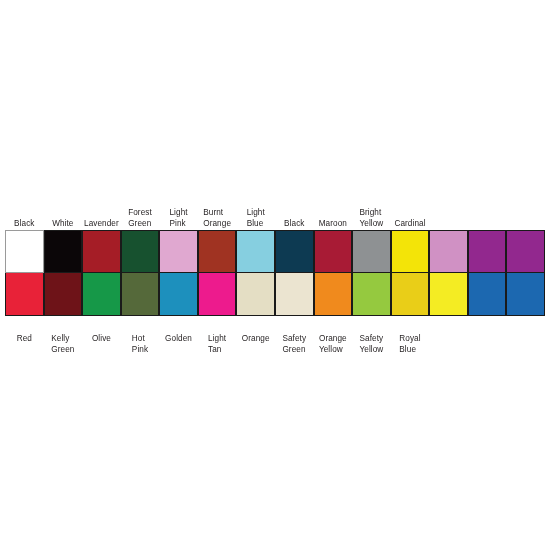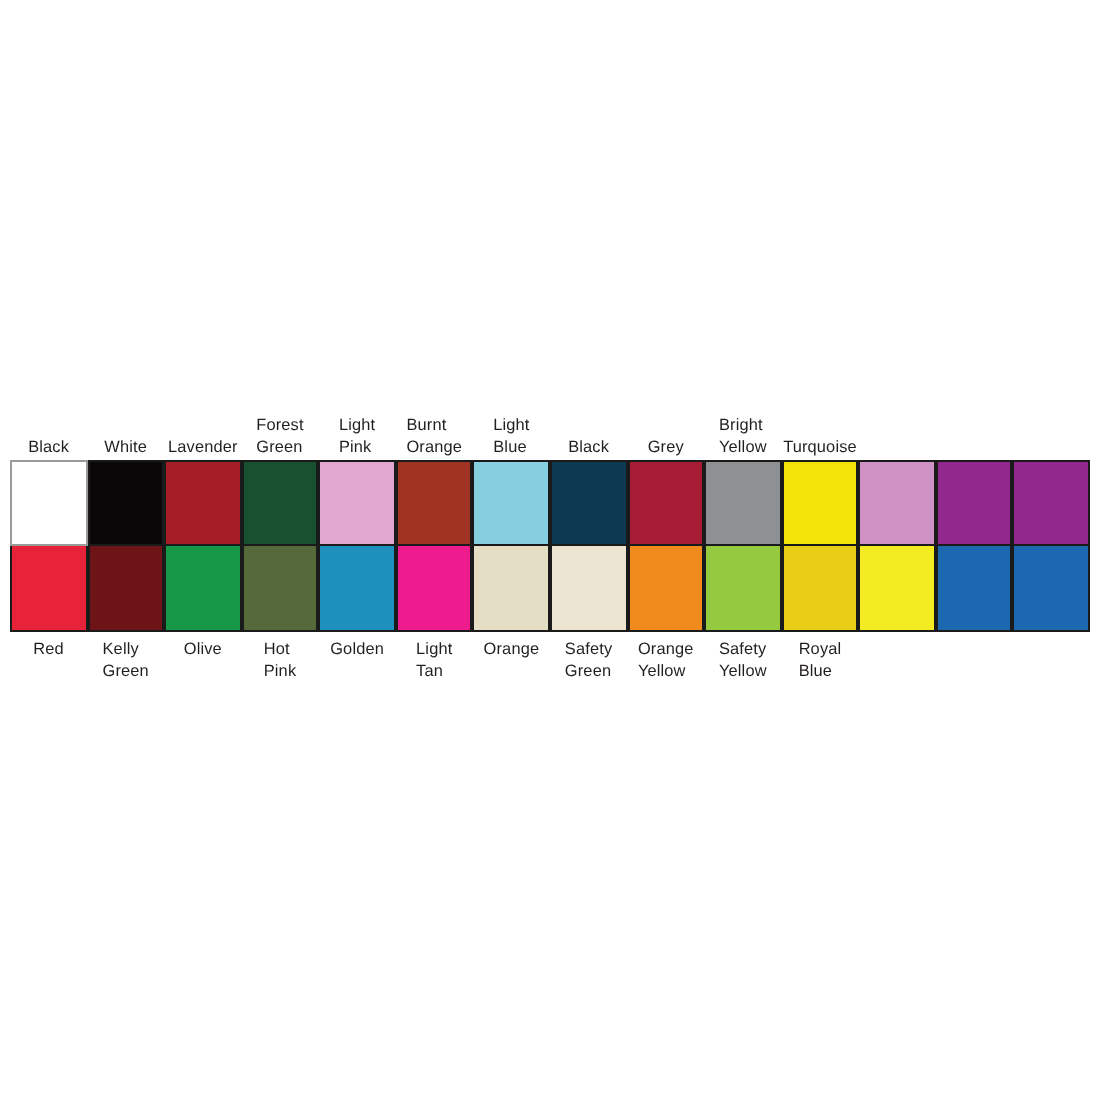--- a/index.html
+++ b/index.html
@@ -35,21 +35,21 @@
     justify-content: center;
     height: 34px;
     padding-bottom: 1px;
     box-sizing: border-box;
   }
   .label-row-bottom .swatch-label {
     display: flex;
     align-items: flex-start;
     justify-content: center;
     height: 34px;
-    padding-top: 4px;
+    padding-top: 18px;
     box-sizing: border-box;
   }
   .swatch-label span {
     display: block;
     font-size: 8.2px;
     line-height: 10.5px;
     color: #231f20;
     text-align: left;
     letter-spacing: 0.01em;
     white-space: pre-line;
@@ -104,28 +104,28 @@
 Orange</span>
       </div>
       <div class="swatch-label">
         <span>Light
 Blue</span>
       </div>
       <div class="swatch-label">
         <span>Black</span>
       </div>
       <div class="swatch-label">
-        <span>Grey</span>
+        <span>Maroon</span>
       </div>
       <div class="swatch-label">
         <span>Bright
 Yellow</span>
       </div>
       <div class="swatch-label">
-        <span>Turquoise</span>
+        <span>Cardinal</span>
       </div>
       <div class="swatch-label">
         <span></span>
       </div>
     </div>
 
   <div class="chart-grid swatch-row swatch-row-top">
       <div class="swatch light-edge" style="background-color: rgb(255, 255, 255);"></div>
       <div class="swatch" style="background-color: rgb(11, 6, 8);"></div>
       <div class="swatch" style="background-color: rgb(165, 29, 38);"></div>

